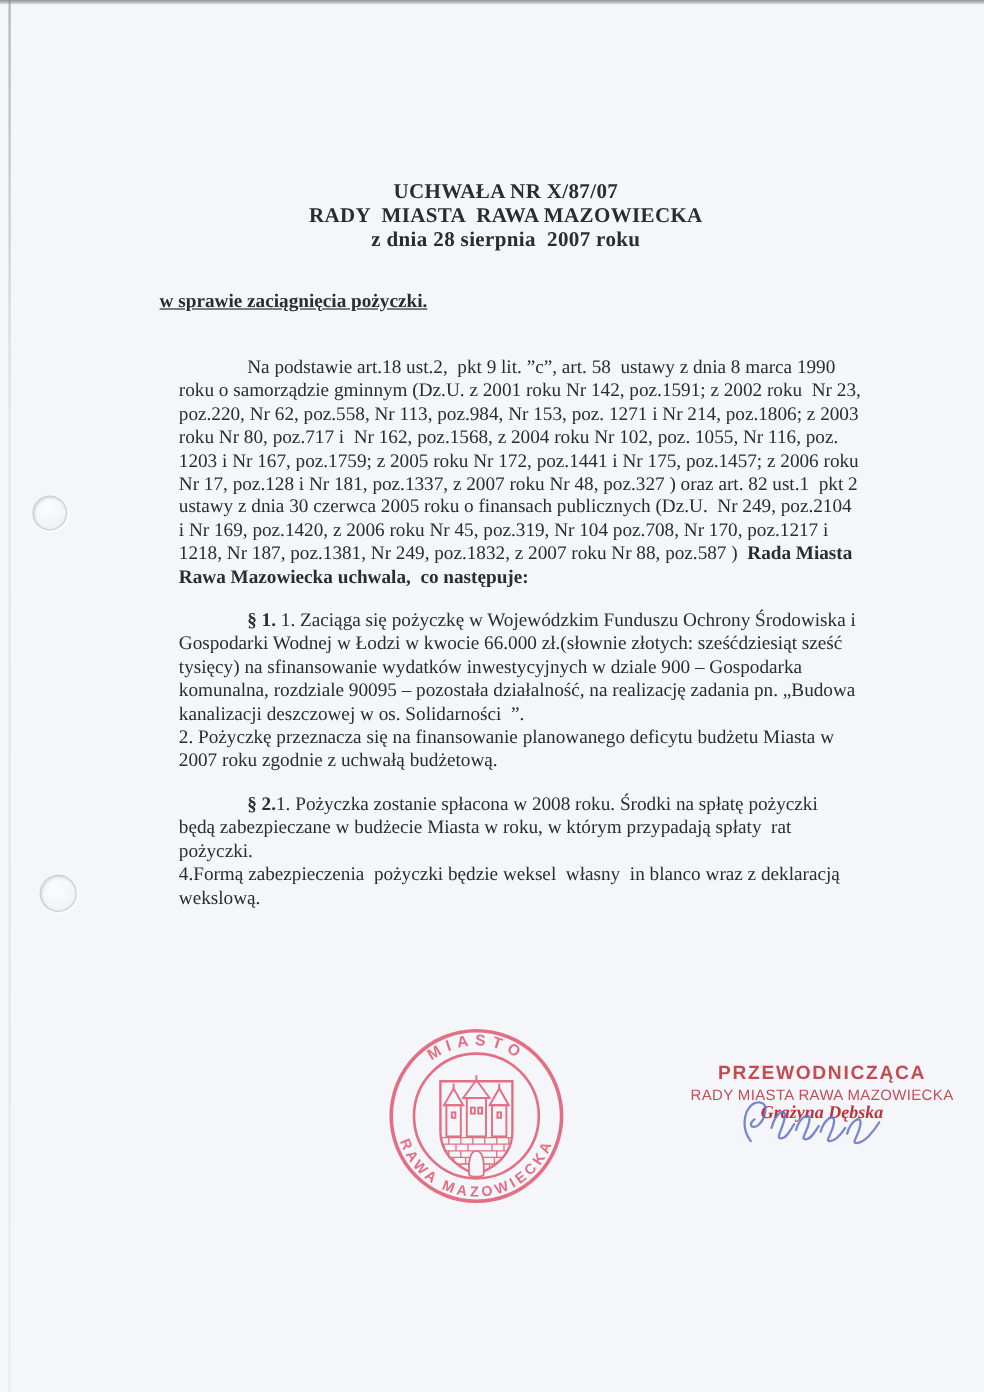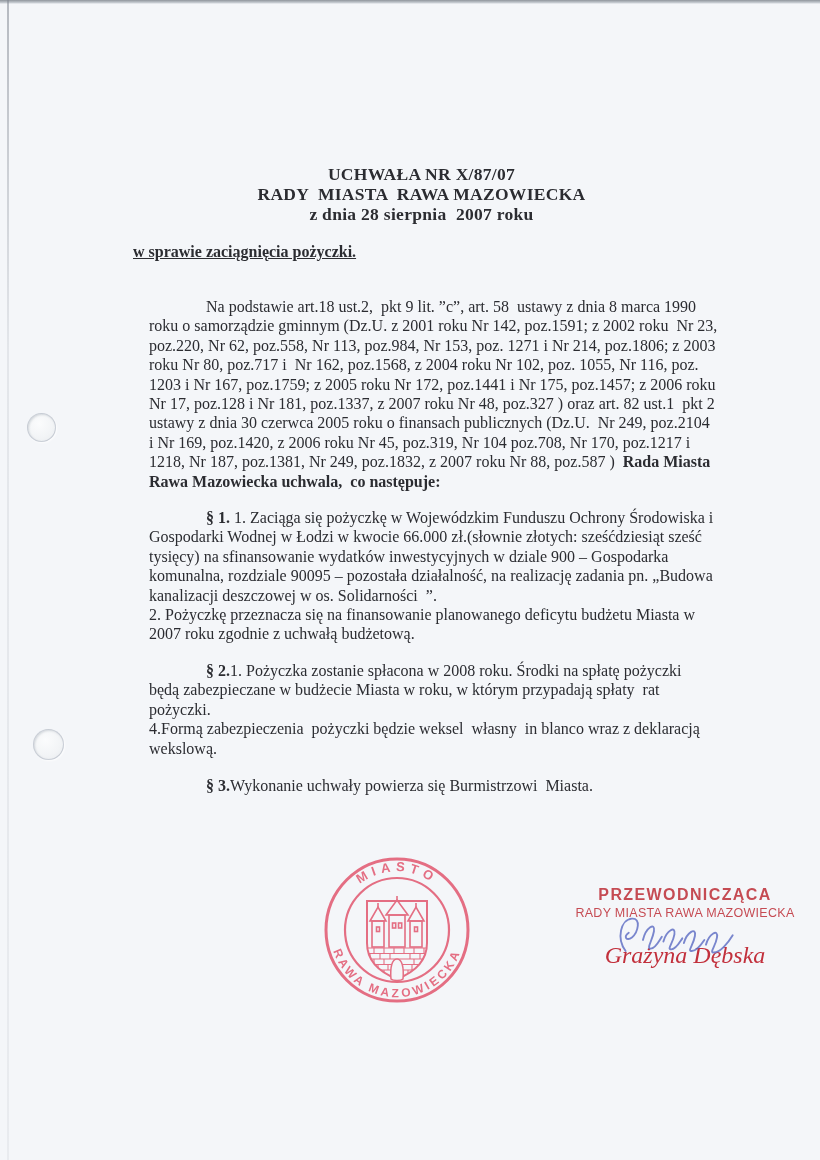--- a/index.html
+++ b/index.html
@@ -24,21 +24,21 @@
     background:radial-gradient(circle at 40% 35%, #fbfcfd 0%, #f2f4f6 60%, #e8ebee 100%);
     border:1px solid rgba(150,160,175,.45);
     box-shadow:inset 1px 1px 2px rgba(120,130,145,.25), 1px 1px 2px rgba(255,255,255,.8);
   }
   .hole-1{left:27px;top:413px;width:27px;height:27px;}
   .hole-2{left:33px;top:729px;width:29px;height:29px;}
 
   .title-block{
     position:absolute;left:133px;top:149px;width:577px;
     text-align:center;font-weight:bold;font-size:17.5px;line-height:20px;
-    letter-spacing:.3px;white-space:pre-wrap;margin-top:15px;
+    letter-spacing:.3px;white-space:pre-wrap;
   }
   .subject{
     position:absolute;left:133px;top:243px;
     font-weight:bold;font-size:16px;text-decoration:underline;
   }
   .para{
     position:absolute;left:133px;width:610px;margin:16px;
     font-size:16px;line-height:19.4px;
     white-space:pre-wrap;text-indent:57px;
   }
@@ -53,23 +53,23 @@
   .stamp svg{display:block;width:100%;height:100%;opacity:.88;}
 
   .sig-block{
     position:absolute;left:555px;top:886px;width:260px;
     text-align:center;color:#c23d46;
     font-family:"Liberation Sans", sans-serif;
   }
   .sig-role1{font-size:16px;letter-spacing:1.4px;font-weight:bold;opacity:.92;}
   .sig-role2{font-size:12.5px;letter-spacing:.3px;margin-top:2px;opacity:.92;}
   .sig-name{
-    position:relative;z-index:1;margin-top:22px;
+    position:relative;z-index:1;
     font-family:"Liberation Serif", serif;
-    font-style:italic;font-weight:normal;font-size:24px;color:#c2303c;
+    font-style:italic;font-weight:bold;font-size:15px;color:#c2303c;
   }
   .sig-ink{
     position:absolute;left:58px;top:24px;width:126px;height:52px;z-index:2;
     pointer-events:none;
   }
 </style>
 </head>
 <body>
 
 <div class="page">
@@ -103,21 +103,20 @@
 kanalizacji deszczowej w os. Solidarności  ”.
 2. Pożyczkę przeznacza się na finansowanie planowanego deficytu budżetu Miasta w
 2007 roku zgodnie z uchwałą budżetową.</span></p>
 
   <p class="para p-s2"><b>§ 2.</b><span>1. Pożyczka zostanie spłacona w 2008 roku. Środki na spłatę pożyczki
 będą zabezpieczane w budżecie Miasta w roku, w którym przypadają spłaty  rat
 pożyczki.
 4.Formą zabezpieczenia  pożyczki będzie weksel  własny  in blanco wraz z deklaracją
 wekslową.</span></p>
 
-  <p class="para p-s3"><b>§ 3.</b><span>Wykonanie uchwały powierza się Burmistrzowi  Miasta.</span></p>
 
 
   <div class="stamp">
     <svg viewBox="0 0 150 150" xmlns="http://www.w3.org/2000/svg">
       <defs>
         <clipPath id="shieldClip">
           <path d="M45,46 H105 V88 C105,106 93,117 75,124 C57,117 45,106 45,88 Z"></path>
         </clipPath>
         <path id="arcTop" d="M 22.9,46.5 A 60,60 0 0 1 127.1,46.5" fill="none"></path>
         <path id="arcBottom" d="M 12,98 A 67,67 0 0 0 138,98" fill="none"></path>

